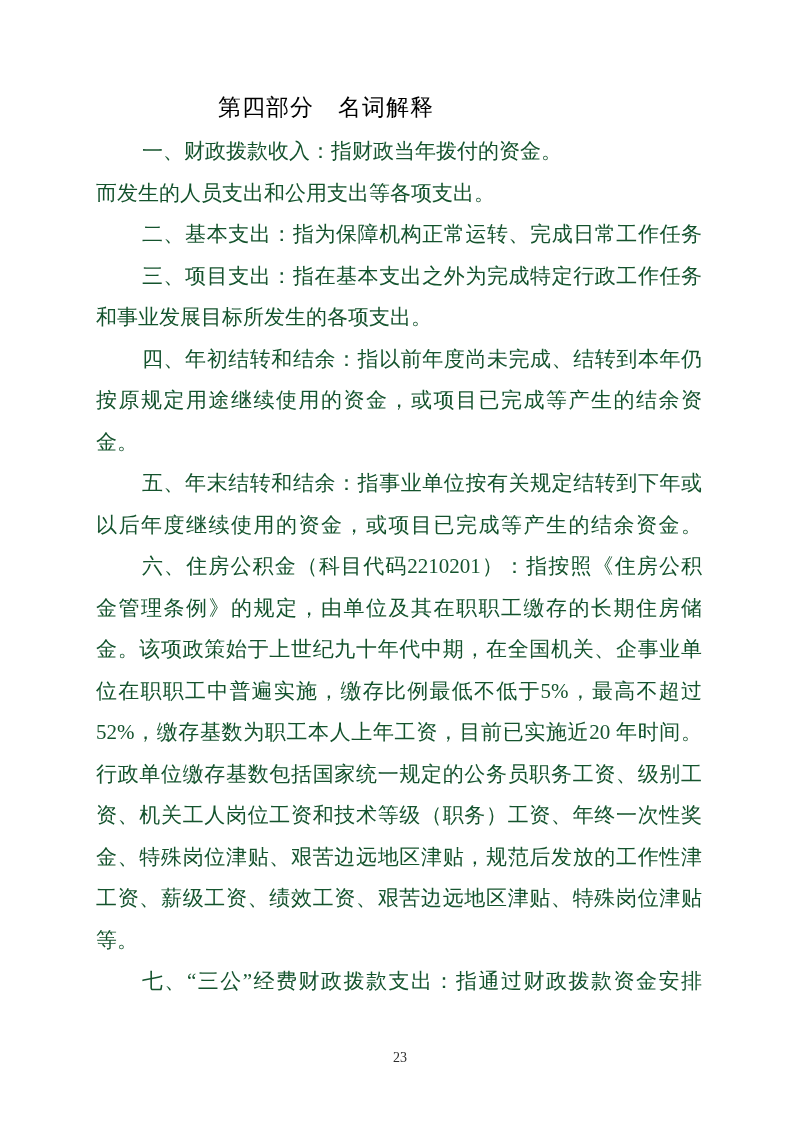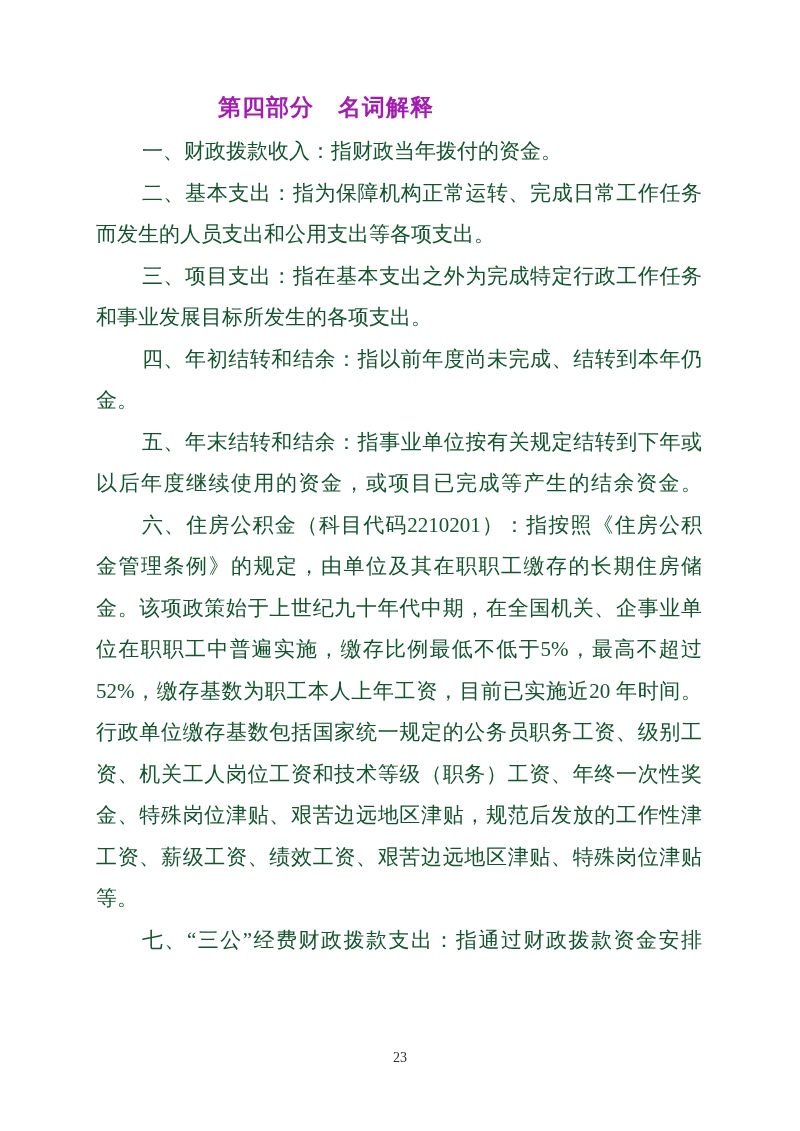--- a/index.html
+++ b/index.html
@@ -15,23 +15,23 @@
     overflow: hidden;
     font-family: "Liberation Serif", "DejaVu Serif", serif;
     color: #2d2d2d;
   }
   .doc-title {
     position: absolute;
     left: 218px;
     top: 94px;
     font-size: 23px;
     line-height: 28px;
-    font-weight: 700;
+    font-weight: 400;
     letter-spacing: 1px;
-    color: #a21caf;
+    color: #000000;
     white-space: pre;
   }
   .text-block {
     position: absolute;
     left: 96px;
     top: 131px;
     width: 606px;
   }
   .line {
     font-size: 21px;
@@ -62,25 +62,26 @@
   }
 </style>
 </head>
 <body>
 
 <div class="page">
   <div class="doc-title">第四部分　名词解释</div>
 
   <div class="text-block" id="text-block">
       <div class="line indent">一、财政拨款收入：指财政当年拨付的资金。</div>
+      <div class="line">而发生的人员支出和公用支出等各项支出。</div>
       <div class="line indent full">二、基本支出：指为保障机构正常运转、完成日常工作任务</div>
-      <div class="line">而发生的人员支出和公用支出等各项支出。</div>
       <div class="line indent full">三、项目支出：指在基本支出之外为完成特定行政工作任务</div>
       <div class="line">和事业发展目标所发生的各项支出。</div>
       <div class="line indent full">四、年初结转和结余：指以前年度尚未完成、结转到本年仍</div>
+      <div class="line full">按原规定用途继续使用的资金，或项目已完成等产生的结余资</div>
       <div class="line">金。</div>
       <div class="line indent full">五、年末结转和结余：指事业单位按有关规定结转到下年或</div>
       <div class="line full">以后年度继续使用的资金，或项目已完成等产生的结余资金。</div>
       <div class="line indent full">六、住房公积金（科目代码2210201）：指按照《住房公积</div>
       <div class="line full">金管理条例》的规定，由单位及其在职职工缴存的长期住房储</div>
       <div class="line full">金。该项政策始于上世纪九十年代中期，在全国机关、企事业单</div>
       <div class="line full">位在职职工中普遍实施，缴存比例最低不低于5%，最高不超过</div>
       <div class="line full">52%，缴存基数为职工本人上年工资，目前已实施近20 年时间。</div>
       <div class="line full">行政单位缴存基数包括国家统一规定的公务员职务工资、级别工</div>
       <div class="line full">资、机关工人岗位工资和技术等级（职务）工资、年终一次性奖</div>

